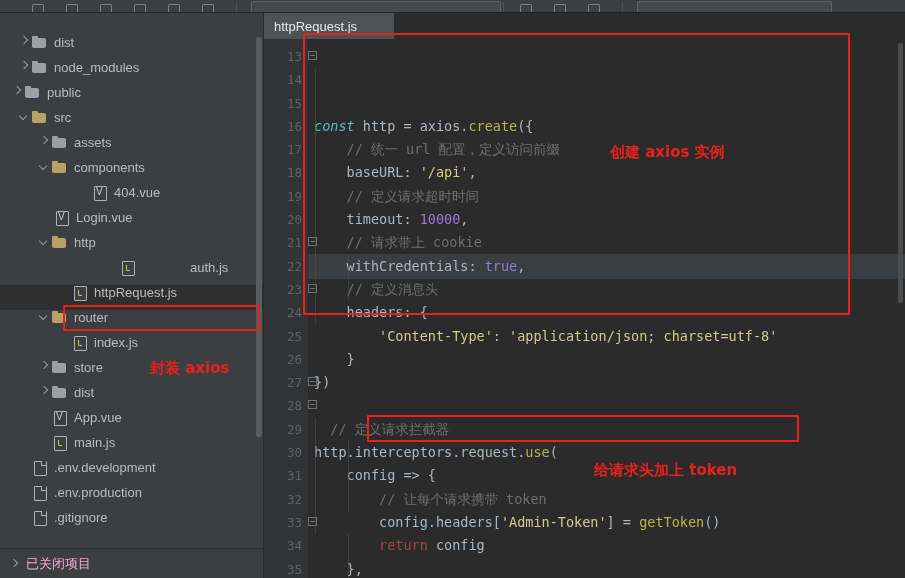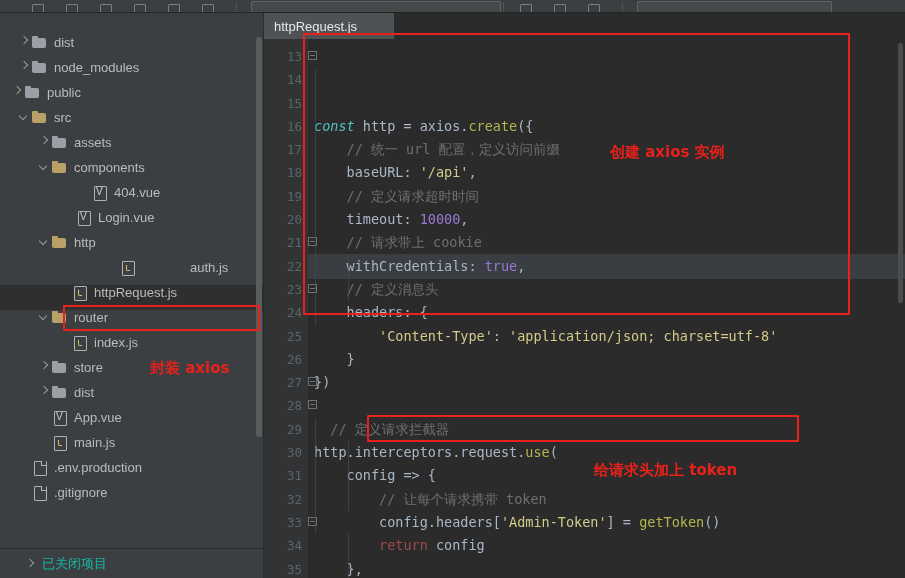--- a/index.html
+++ b/index.html
@@ -195,22 +195,22 @@
     border-radius: 3px;
   }
 
   .status-bar {
     height: 30px;
     flex: 0 0 30px;
     background: #3c3f41;
     border-top: 1px solid #2b2b2b;
     display: flex;
     align-items: center;
-    padding-left: 24px;
-    color: #14b8a6;
+    padding-left: 8px;
+    color: #f9a8d4;
     font-size: 13px;
   }
   .status-bar .arrow { margin-right: 6px; }
 
   
   .editor {
     flex: 1 1 auto;
     background: #2b2b2b;
     display: flex;
     flex-direction: column;
@@ -381,21 +381,21 @@
           <div class="row" style="padding-left: 38px;">
             <span class="arrow down"></span>
             <span class="ic folder folder-src"></span>
             <span class="sb-label">components</span>
           </div>
           <div class="row" style="padding-left: 78px;">
             <span class="arrow"></span>
             <span class="ic vue"></span>
             <span class="sb-label">404.vue</span>
           </div>
-          <div class="row" style="padding-left: 62px;">
+          <div class="row" style="padding-left: 40px;">
             <span class="arrow"></span>
             <span class="ic vue"></span>
             <span class="sb-label">Login.vue</span>
           </div>
           <div class="row" style="padding-left: 38px;">
             <span class="arrow down"></span>
             <span class="ic folder folder-src"></span>
             <span class="sb-label">http</span>
           </div>
           <div class="row" style="padding-left: 58px; gap: 48px;">
@@ -430,20 +430,25 @@
           </div>
           <div class="row" style="padding-left: 38px;">
             <span class="arrow"></span>
             <span class="ic vue"></span>
             <span class="sb-label">App.vue</span>
           </div>
           <div class="row" style="padding-left: 38px;">
             <span class="arrow"></span>
             <span class="ic js"></span>
             <span class="sb-label">main.js</span>
+          </div>
+          <div class="row" style="padding-left: 18px;">
+            <span class="arrow"></span>
+            <span class="ic file"></span>
+            <span class="sb-label">.env.development</span>
           </div>
           <div class="row" style="padding-left: 18px;">
             <span class="arrow"></span>
             <span class="ic file"></span>
             <span class="sb-label">.env.production</span>
           </div>
           <div class="row" style="padding-left: 18px;">
             <span class="arrow"></span>
             <span class="ic file"></span>
             <span class="sb-label">.gitignore</span>

